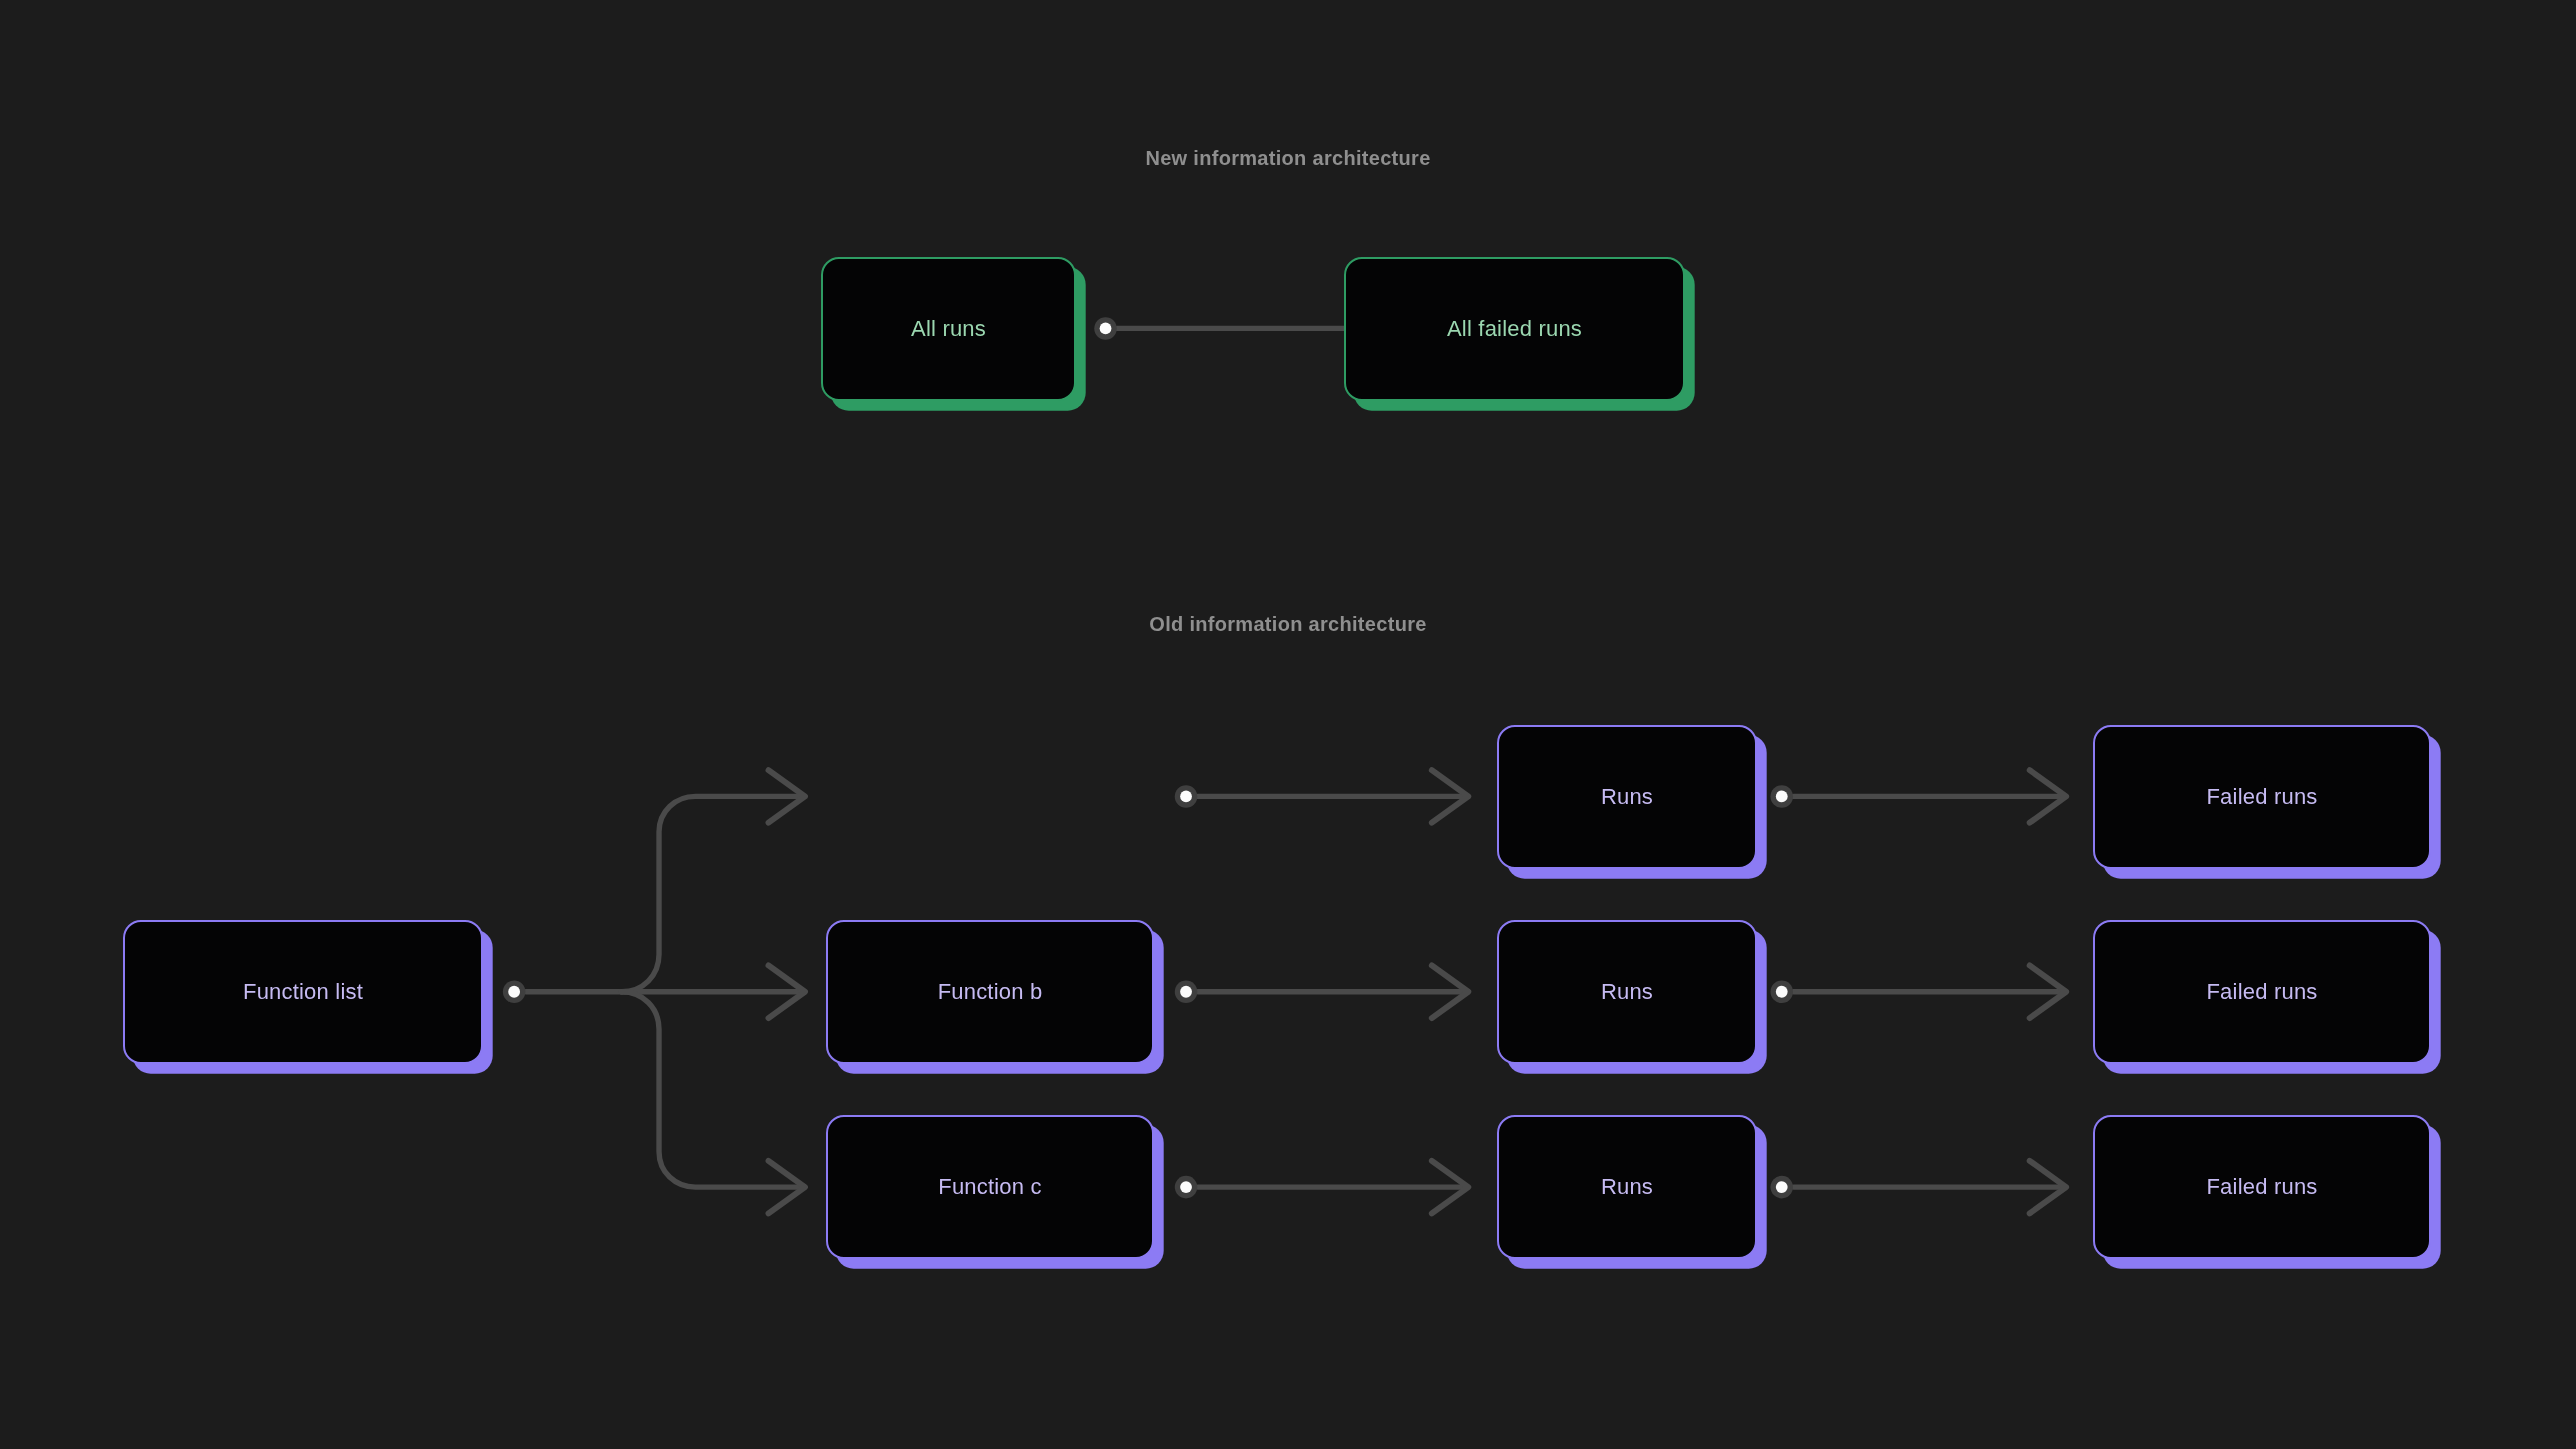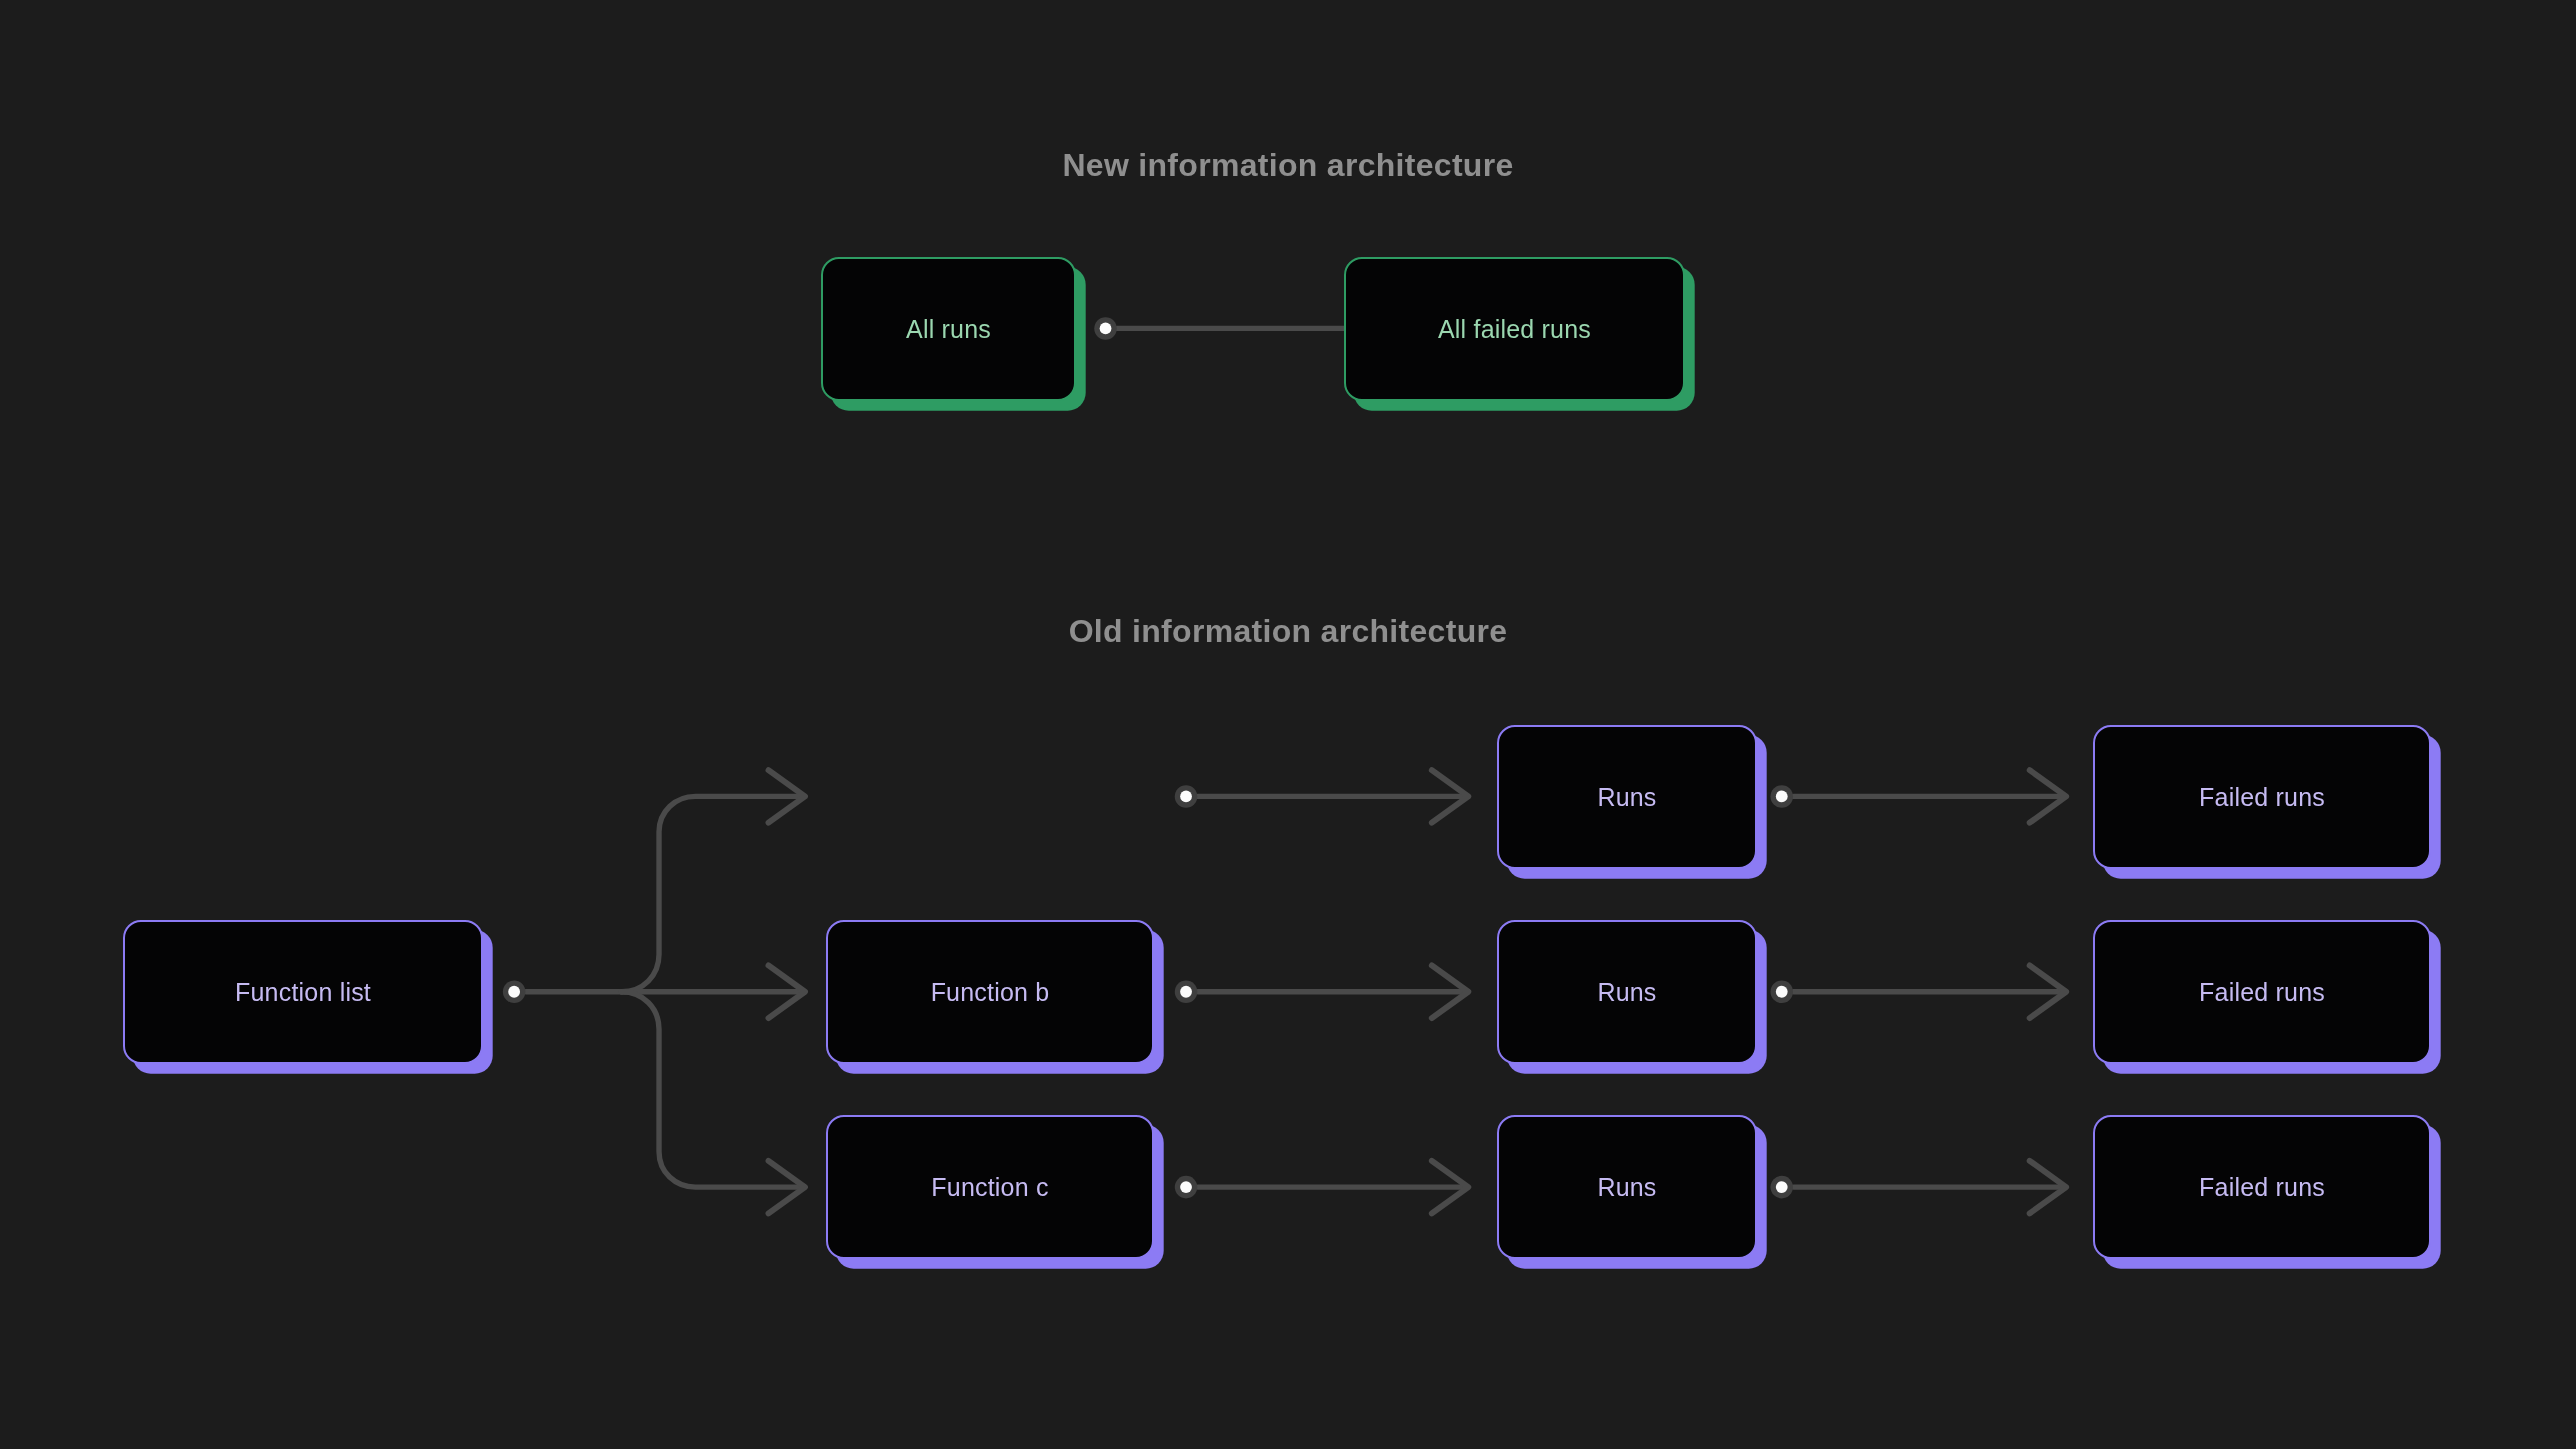--- a/index.html
+++ b/index.html
@@ -18,29 +18,29 @@
   body{
     width:2576px;height:1449px;position:relative;
     background:var(--background);
     font-family:"Liberation Sans", sans-serif;
     overflow:hidden;
   }
   .stage{position:absolute;left:0;top:0;width:2576px;height:1449px;}
   .connector-layer{position:absolute;left:0;top:0;pointer-events:none;}
   .section-title{
     position:absolute;left:0;width:2576px;text-align:center;
-    font-size:32px;font-weight:700;letter-spacing:0.3px;
+    font-size:20px;font-weight:700;letter-spacing:0.3px;
     color:var(--title_text);
   }
   .node{
     position:absolute;box-sizing:border-box;
     background:var(--node_fill);
     border-radius:18px;border:2.7px solid;
     display:flex;align-items:center;justify-content:center;
-    font-size:25px;letter-spacing:0.2px;
+    font-size:22px;letter-spacing:0.2px;
   }
   .node.green{
     border-color:var(--green_border);
     color:var(--green_text);
     box-shadow:9.7px 9.7px 0 var(--green_border);
   }
   .node.purple{
     border-color:var(--purple_border);
     color:var(--purple_text);
     box-shadow:9.7px 9.7px 0 var(--purple_border);

